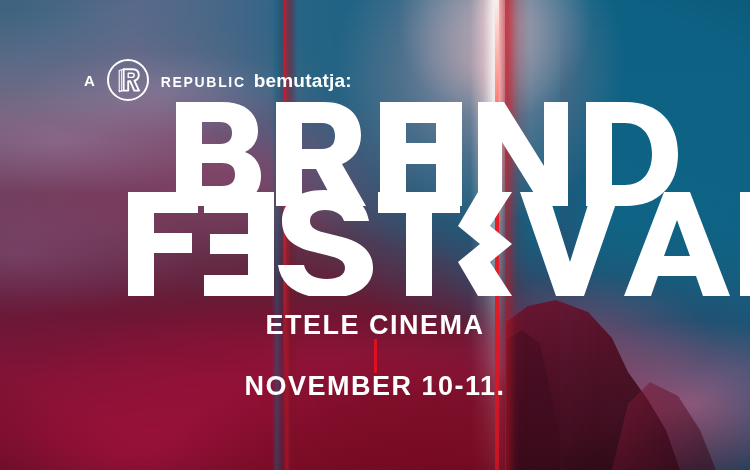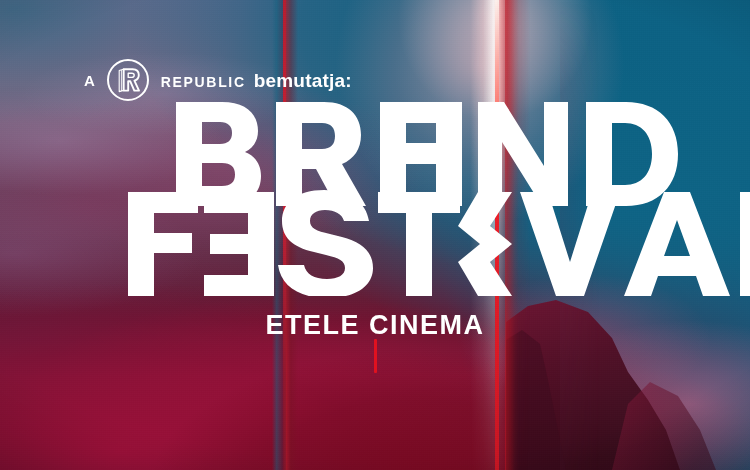--- a/index.html
+++ b/index.html
@@ -301,16 +301,17 @@
 
             <path d="M612 0 H638 V83 H684 V104 H612 Z"></path>
           </g>
         </g>
       </svg>
     </div>
 
     <div class="footer">
       <span class="footer-venue">ETELE CINEMA</span>
       <span class="footer-sep"></span>
+      <span class="footer-date">NOVEMBER 10-11.</span>
     </div>
 
   </div>
 </div>
 
 </body></html>

